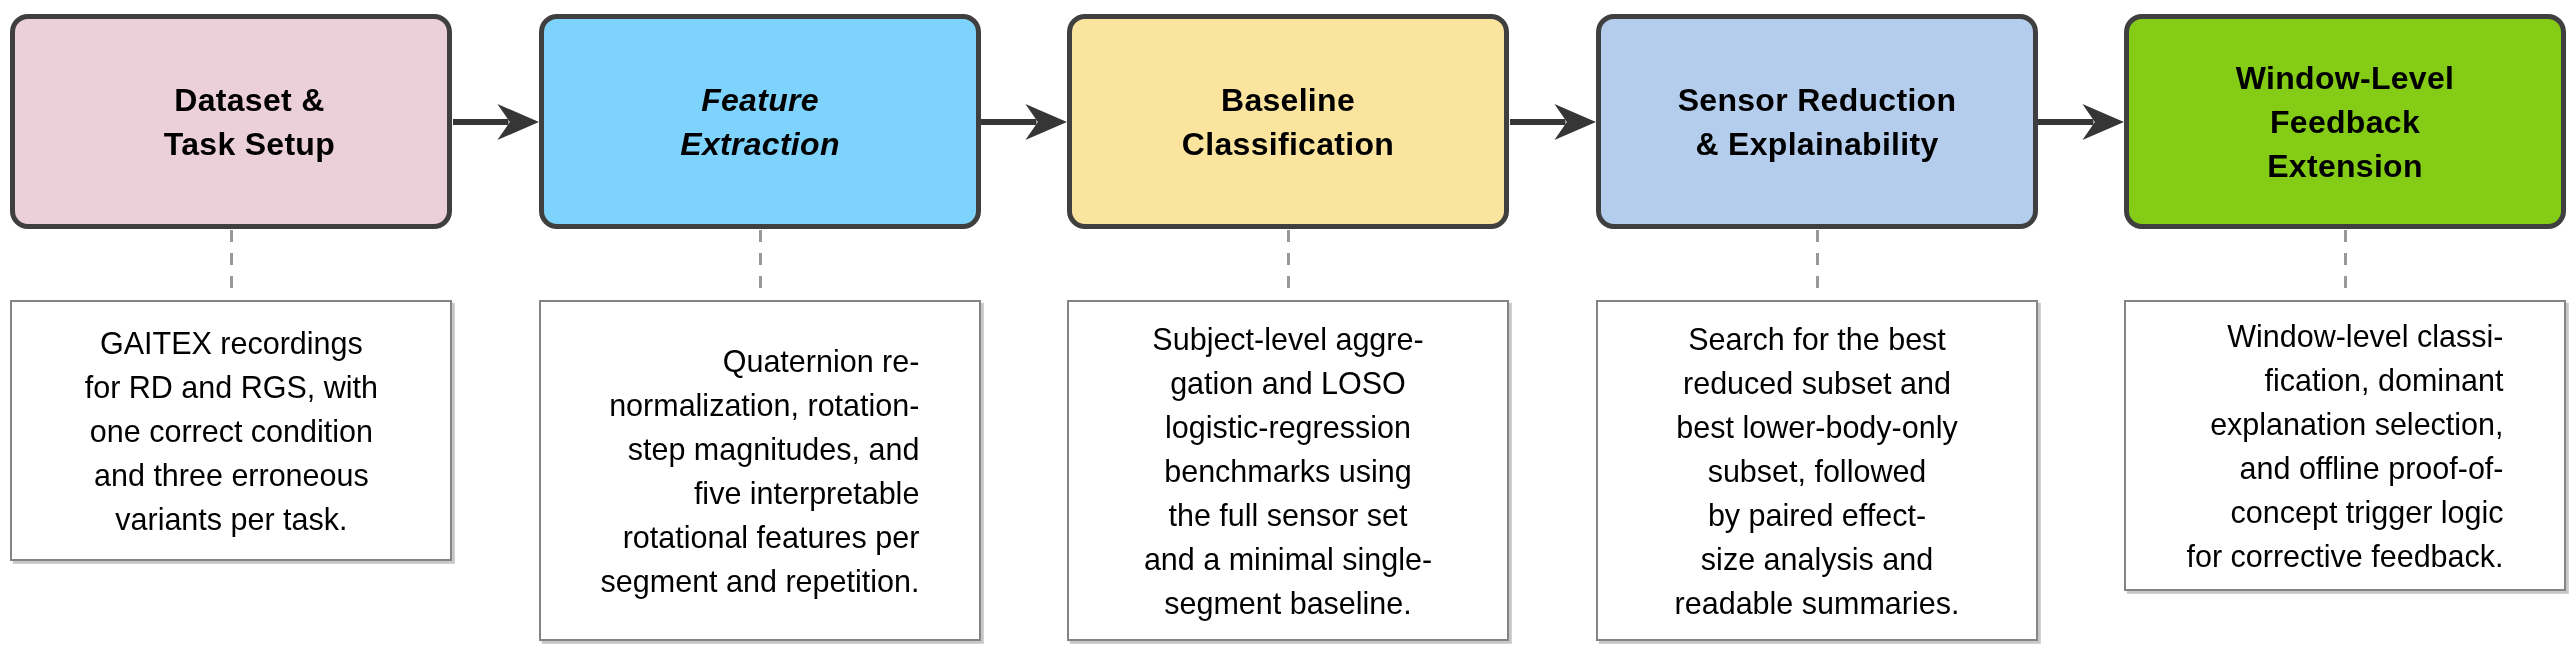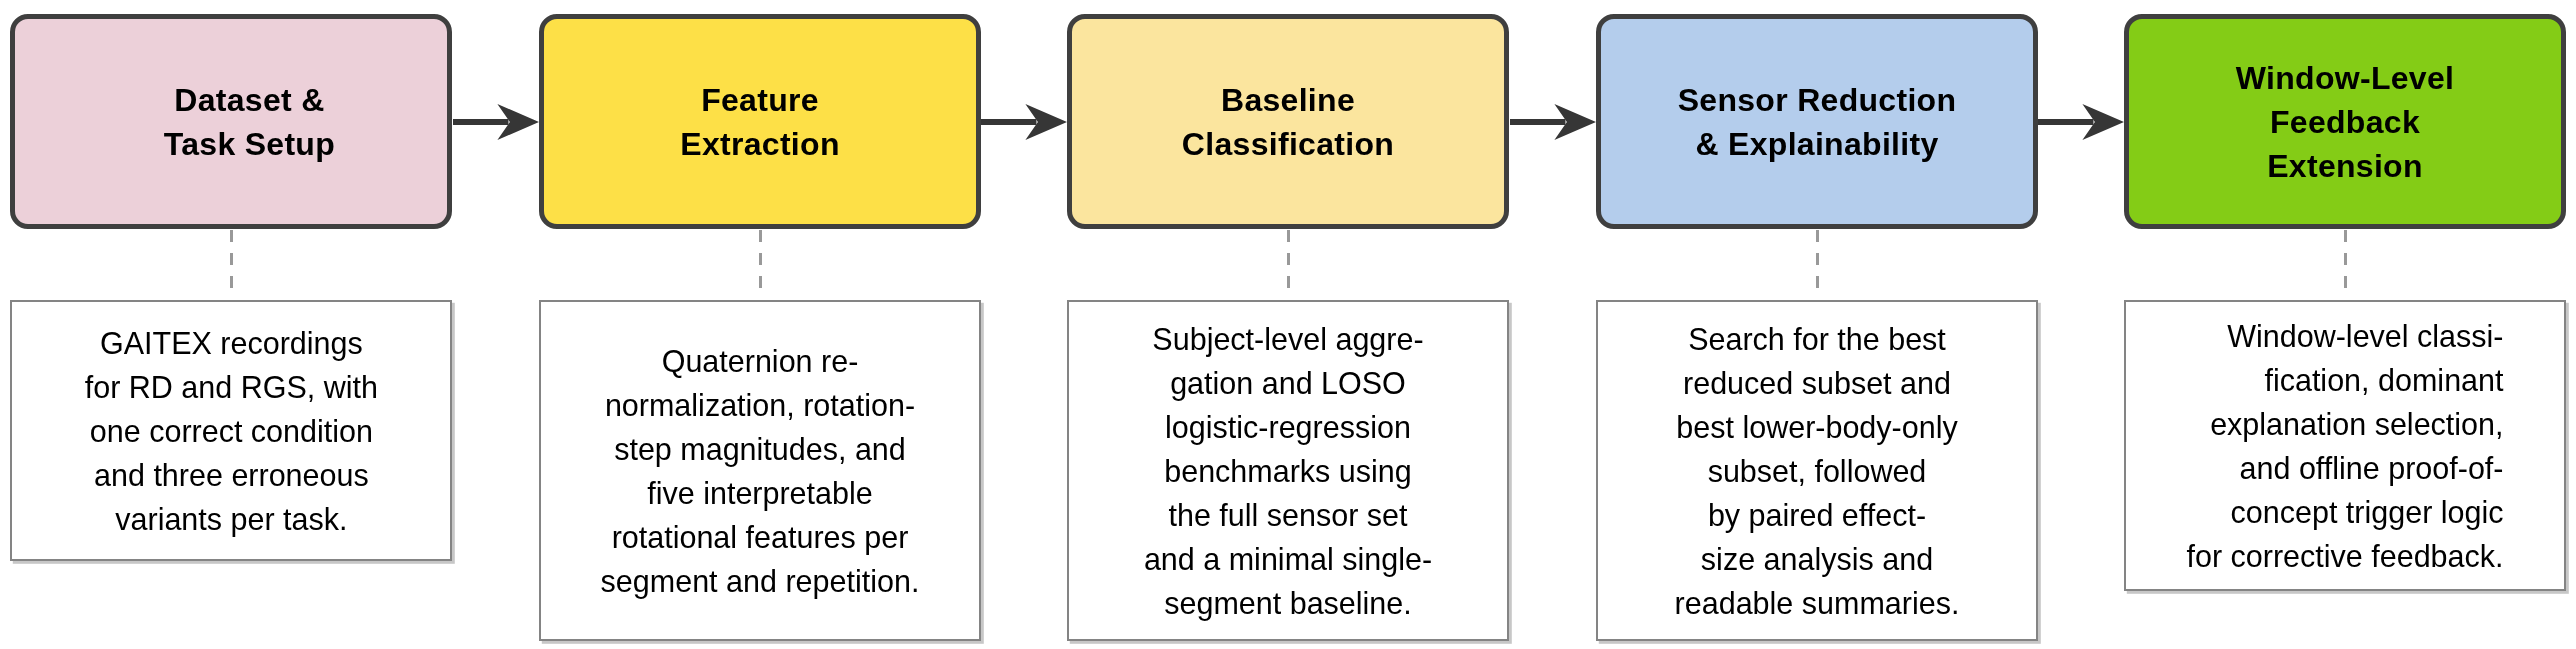--- a/index.html
+++ b/index.html
@@ -57,21 +57,21 @@
     box-sizing: border-box;
     background: #ffffff;
     border: 2.8px solid #848484;
     box-shadow: 2.8px 2.8px 0 rgba(130,130,130,0.45);
     display: flex;
     align-items: center;
     justify-content: center;
     text-align: center;
   }
   .col1 .desc { height: 261px; }
-  .col2 .desc { height: 341px; }
+  .col2 .desc { height: 341px; text-align: right; }
   .col3 .desc { height: 341px; }
   .col4 .desc { height: 341px; }
   .col5 .desc { height: 291px; text-align: right; }
   .desc-text {
     font-size: 30.5px;
     line-height: 44px;
     color: #000000;
     white-space: pre-line;
     padding: 0 4.2px;
   }
@@ -96,21 +96,21 @@
     <div class="desc" style="border-color: rgb(132, 132, 132);">
       <span class="desc-text">GAITEX recordings
 for RD and RGS, with
 one correct condition
 and three erroneous
 variants per task.</span>
     </div>
   </div>
 
   <div class="col col2">
-    <div class="stage" style="background-color: #fde047; border-color: rgb(63, 63, 63);">
+    <div class="stage" style="background-color: #7dd3fc; border-color: rgb(63, 63, 63); font-style: italic;">
       <span class="stage-title">Feature
 Extraction</span>
     </div>
     <div class="dash"></div>
     <div class="desc" style="border-color: rgb(132, 132, 132);">
       <span class="desc-text">Quaternion re-
 normalization, rotation-
 step magnitudes, and
 five interpretable
 rotational features per

